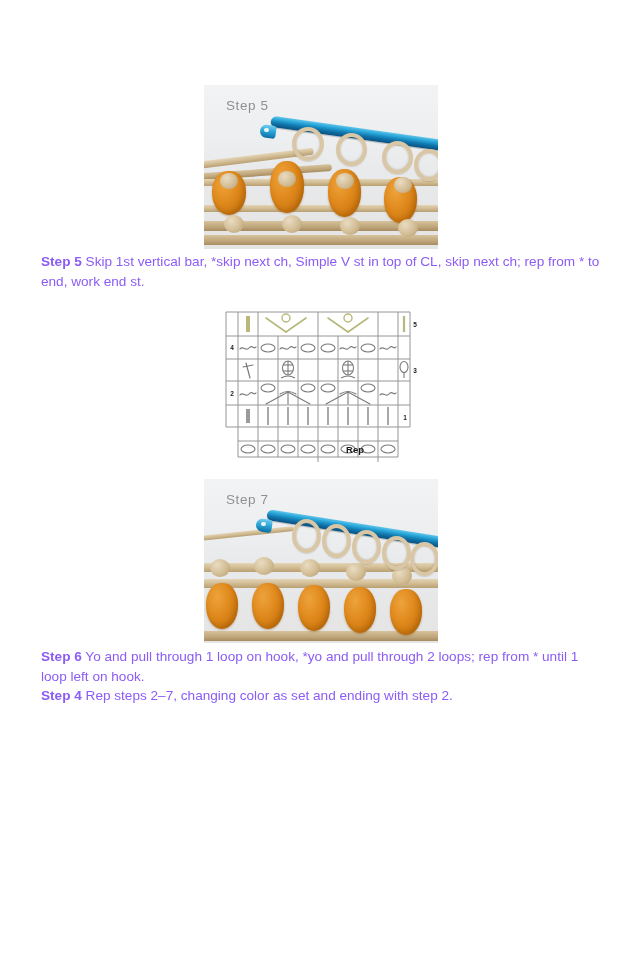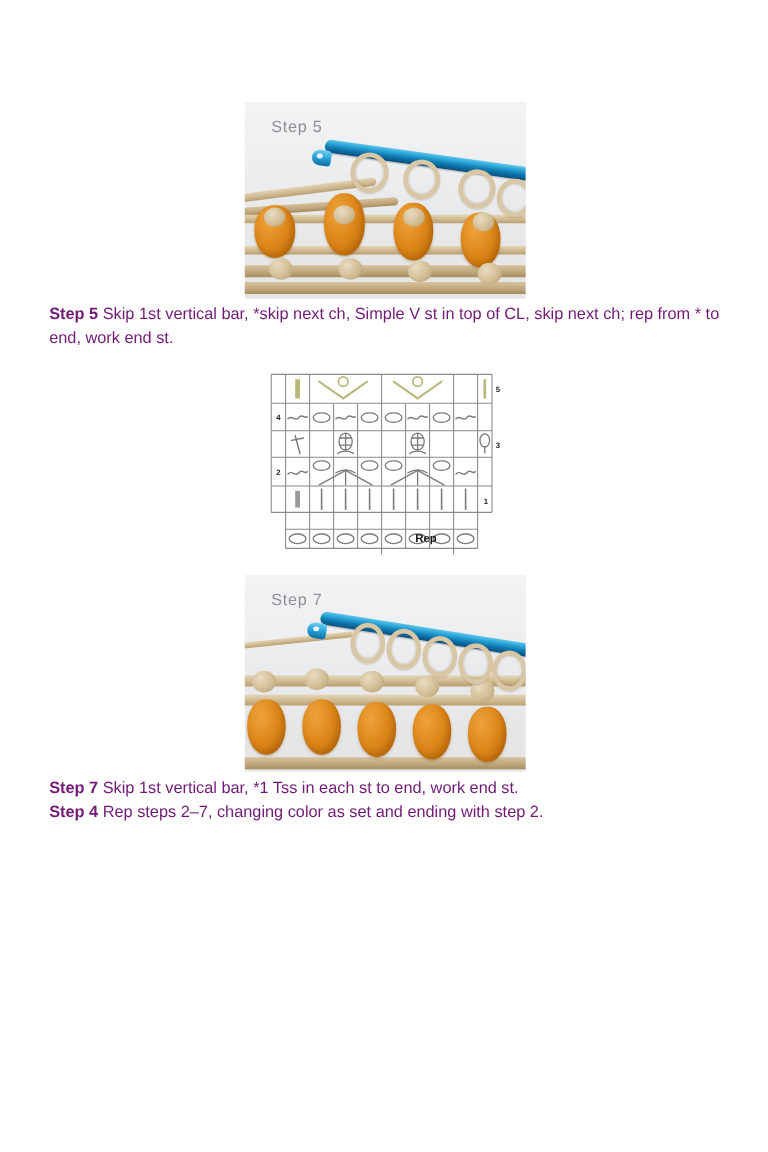--- a/index.html
+++ b/index.html
@@ -115,21 +115,21 @@
     z-index: 20;
   }
 
   
   .textblock {
     position: absolute;
     left: 41px;
     width: 560px;
     font-size: 13.6px;
     line-height: 19.5px;
-    color: #701a75;
+    color: #8b5cf6;
   }
   #text-block-1 { top: 252px; }
   #text-block-2 { top: 647px; }
   .textblock p { margin: 0; }
   .step-lbl { font-weight: bold; }
 
   
   .chart {
     position: absolute;
     left: 216px;
@@ -378,17 +378,17 @@
     <div class="cluster" style="left:94px; top:106px; width:32px; height:46px;"></div>
     <div class="cluster" style="left:140px; top:108px; width:32px; height:46px;"></div>
     <div class="cluster" style="left:186px; top:110px; width:32px; height:46px;"></div>
 
     <div class="strand dark" style="left:-8px; top:152px; width:254px; height:10px;"></div>
 
     <div class="photo-label">Step 7</div>
   </div>
 
   <div class="textblock" id="text-block-2">
-    <p><span class="step-lbl">Step 7</span><span> Skip 1st vertical bar, *1 Tss in each st to end, work end st.</span></p>
+    <p><span class="step-lbl">Step 6</span><span> Yo and pull through 1 loop on hook, *yo and pull through 2 loops; rep from * until 1 loop left on hook.</span></p>
     <p><span class="step-lbl">Step 4</span><span> Rep steps 2–7, changing color as set and ending with step 2.</span></p>
   </div>
 
 </div>
 
 </body></html>

